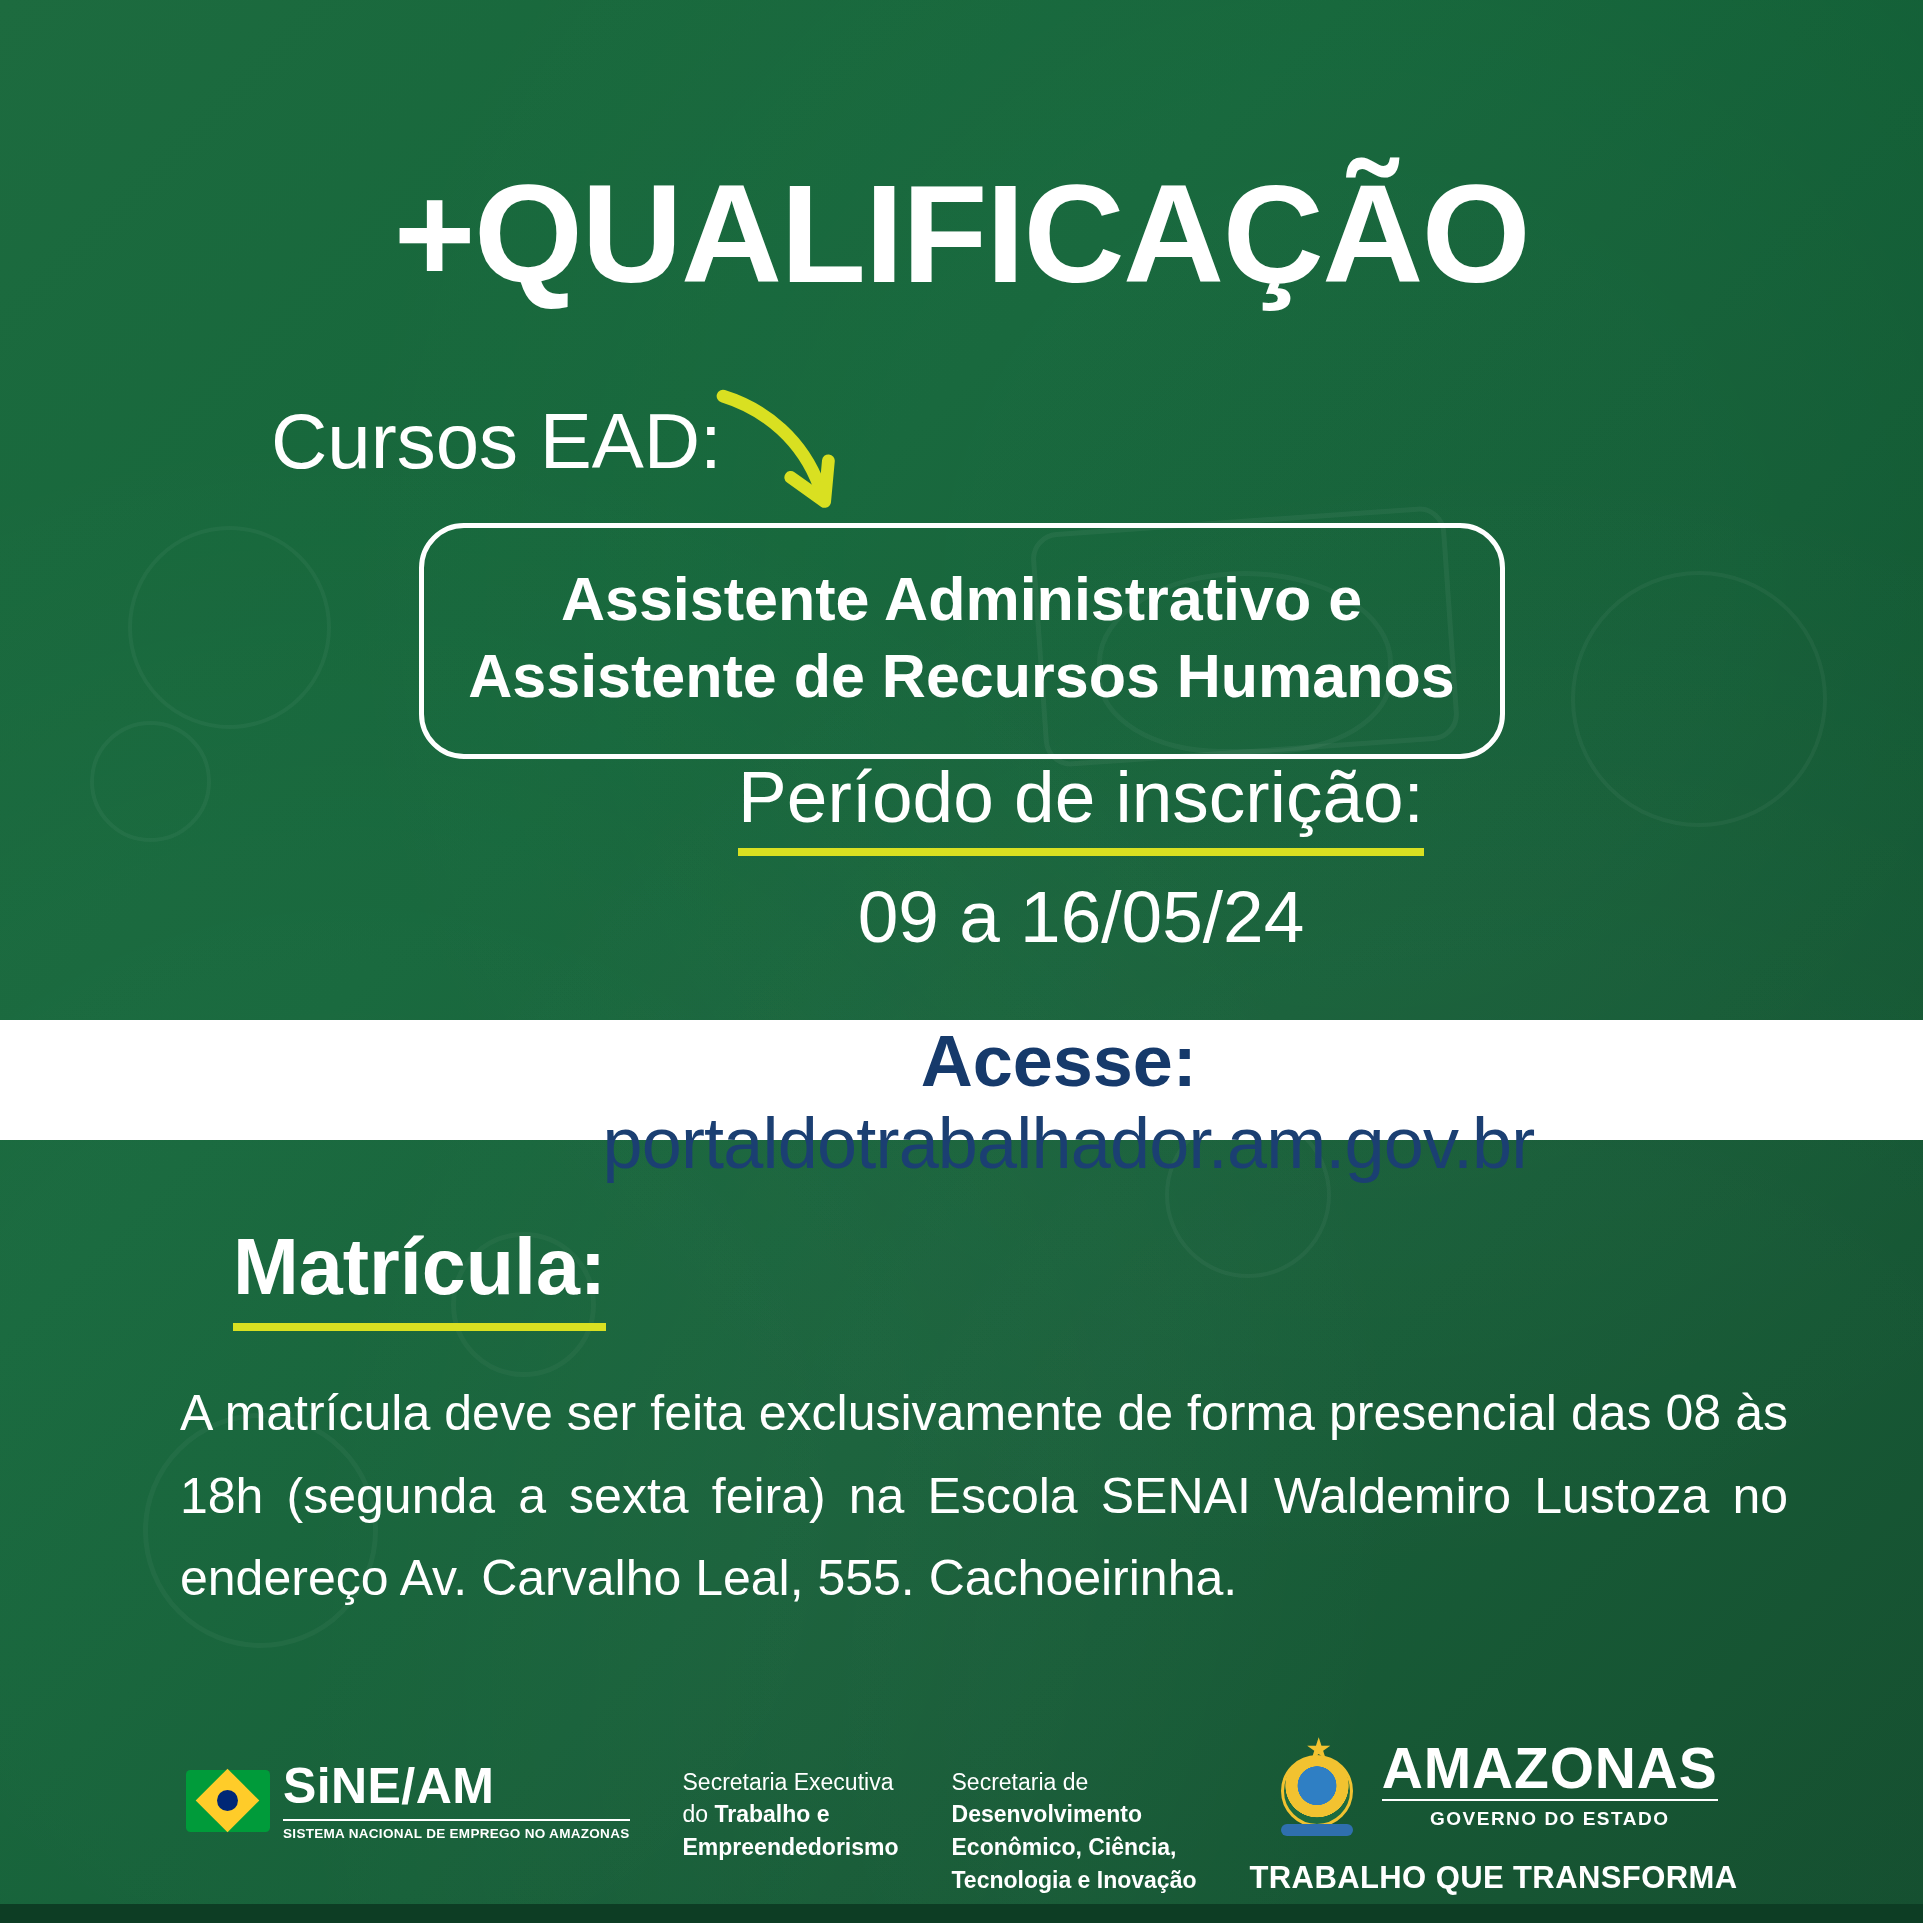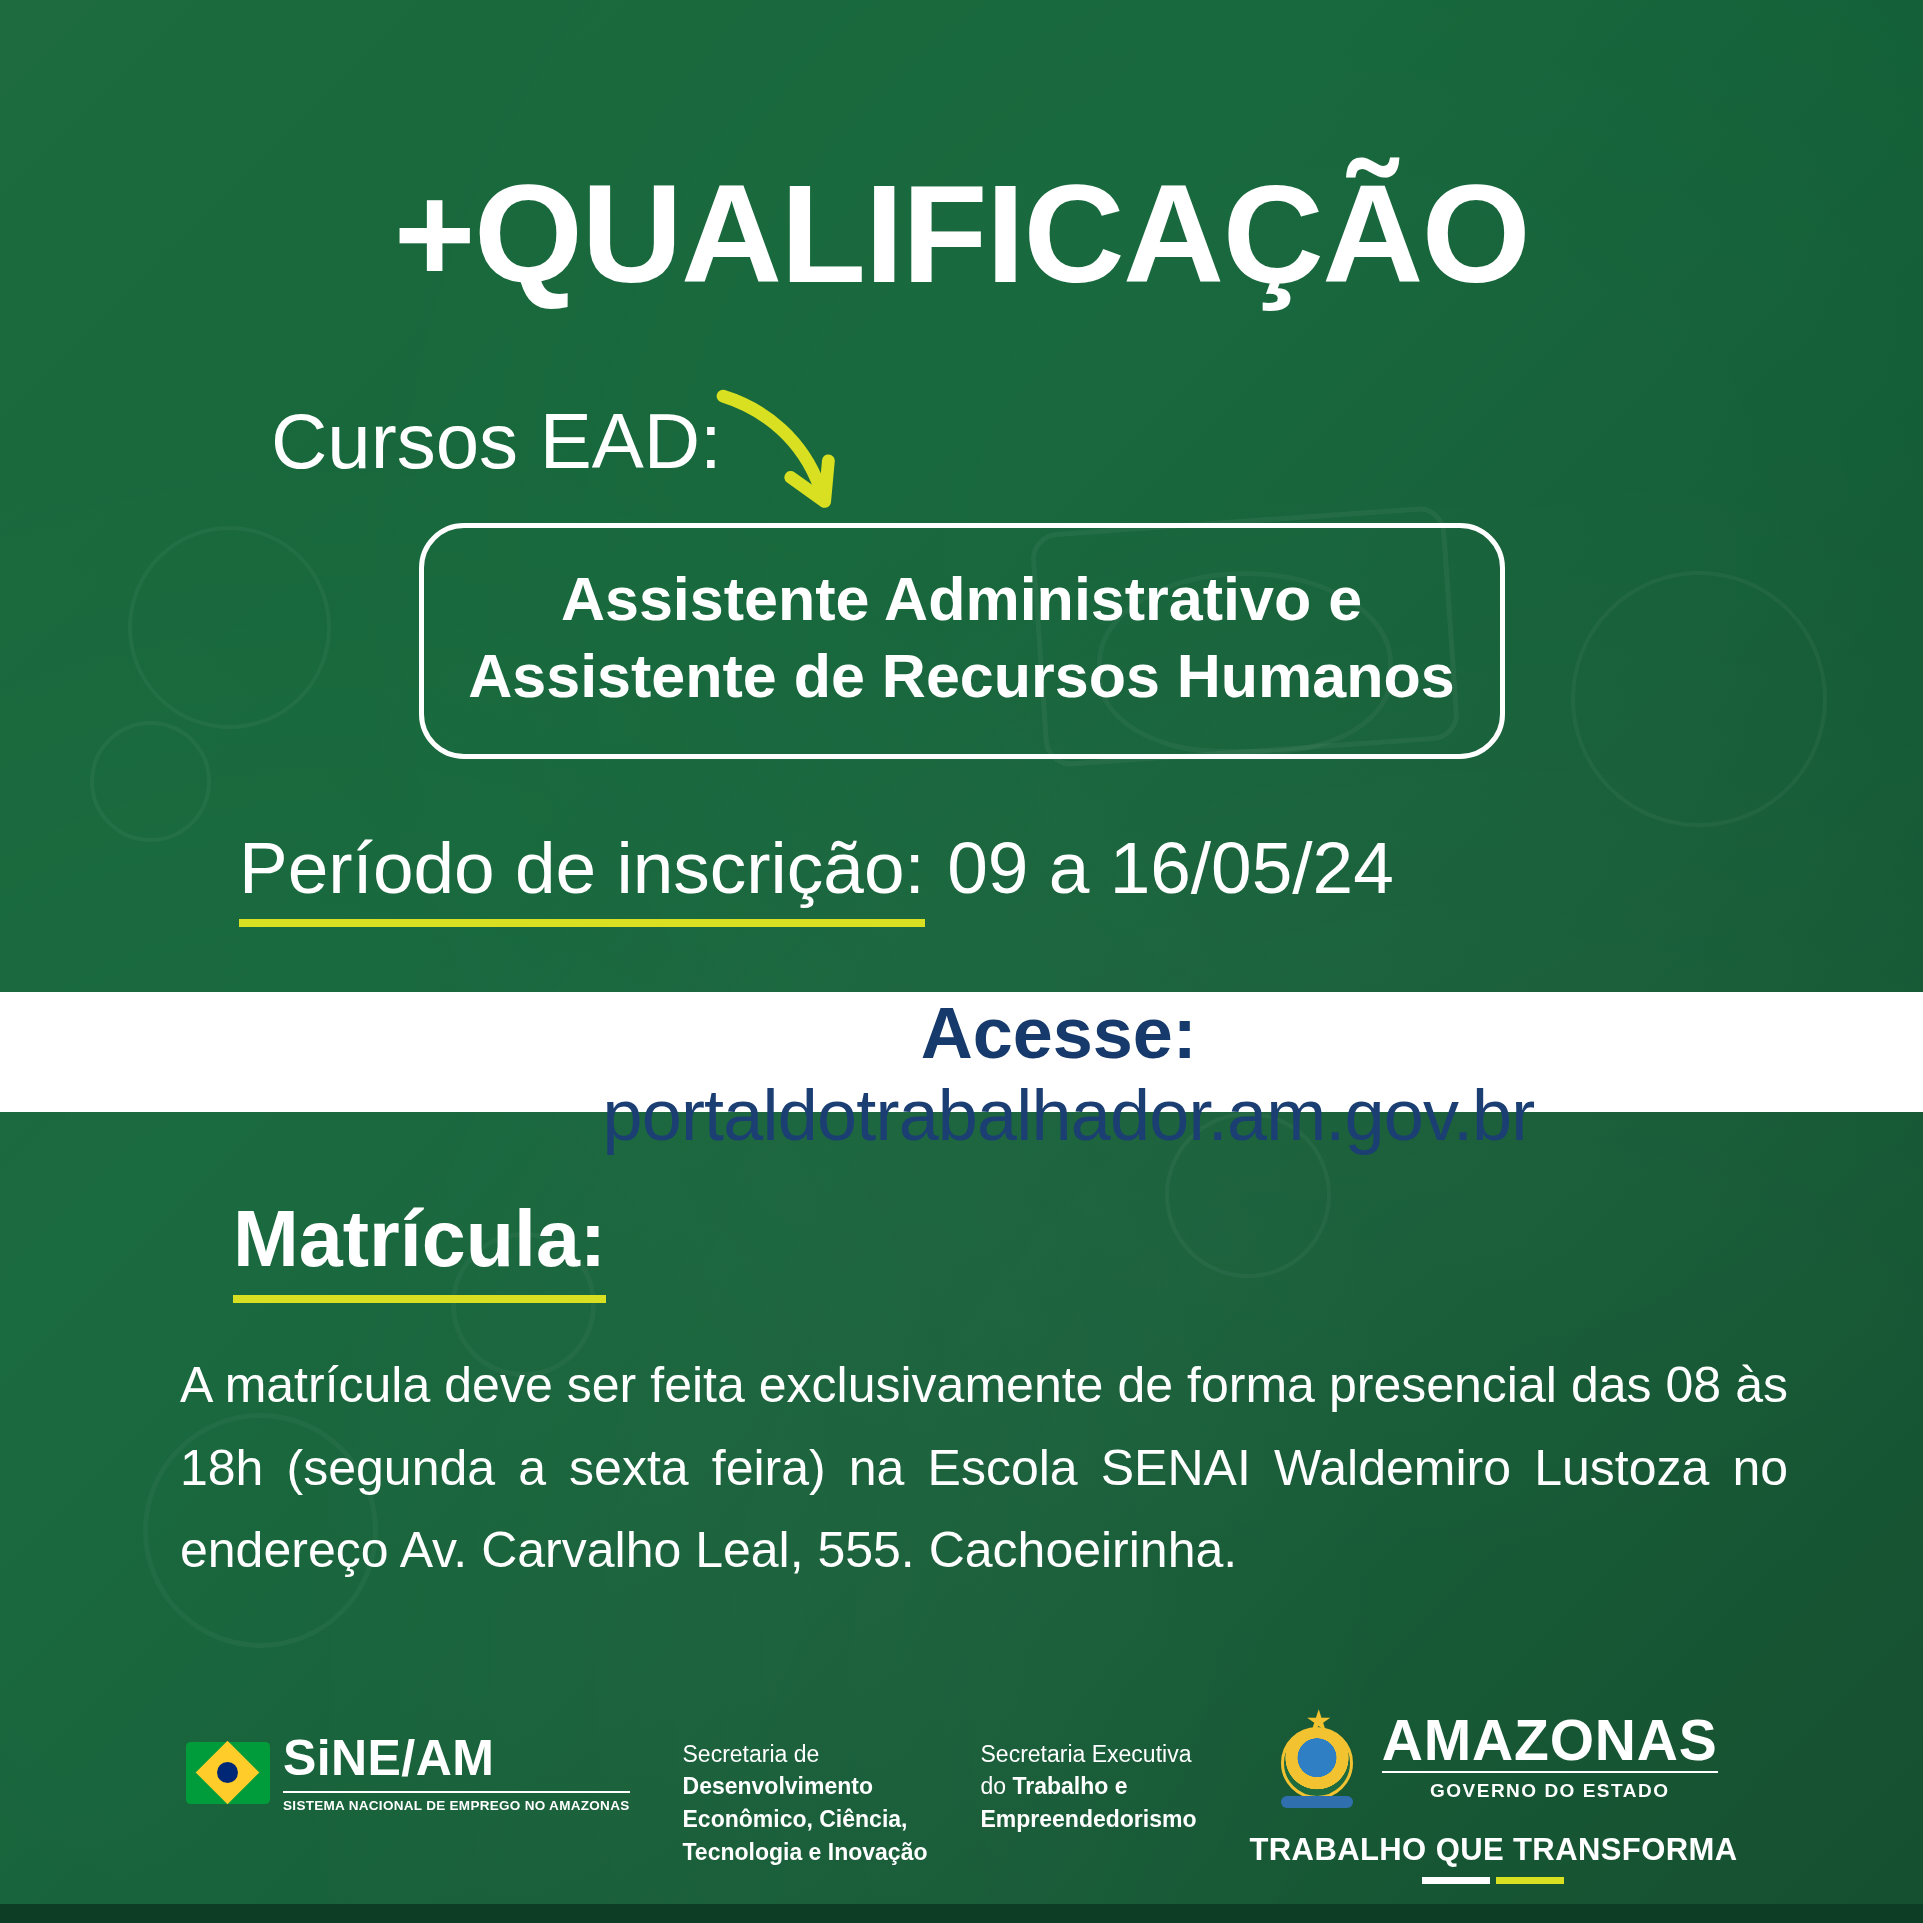--- a/index.html
+++ b/index.html
@@ -117,25 +117,25 @@
   .courses-line {
     color: #ffffff;
     font-size: 61px;
     font-weight: 700;
     line-height: 1.27;
     white-space: nowrap;
   }
 
   
   .periodo {
-    margin-top: 71px;
     padding-left: 239px;
     display: flex;
-    align-items: flex-start;
+    align-items: center;
     gap: 22.5px;
+    flex-direction: column;
   }
   .periodo-label {
     color: #ffffff;
     font-size: 73px;
     font-weight: 400;
     line-height: 1.05;
     border-bottom: 8.3px solid #d9e021;
     padding-bottom: 12px;
   }
   .periodo-date {
@@ -402,32 +402,32 @@
           <div class="diamond"></div>
           <div class="globe"></div>
         </div>
         <div class="sine-text">
           <div class="sine-name">SiNE/AM</div>
           <div class="sine-sub">SISTEMA NACIONAL DE EMPREGO NO AMAZONAS</div>
         </div>
       </div>
 
       <div class="sec-block">
-        <div>Secretaria de</div>
-        <div class="b">Desenvolvimento</div>
-        <div class="b">Econômico, Ciência,</div>
-        <div class="b">Tecnologia e Inovação</div>
-      </div>
-
-      <div class="sec-block">
         <div>Secretaria Executiva</div>
         <div>
           <span>do </span><span class="b">Trabalho e</span>
         </div>
         <div class="b">Empreendedorismo</div>
+      </div>
+
+      <div class="sec-block">
+        <div>Secretaria de</div>
+        <div class="b">Desenvolvimento</div>
+        <div class="b">Econômico, Ciência,</div>
+        <div class="b">Tecnologia e Inovação</div>
       </div>
 
       <div class="gov-block">
         <div class="gov-row">
           <div class="brasao">
             <div class="star">★</div>
             <div class="ring"></div>
             <div class="ribbon"></div>
           </div>
           <div>

